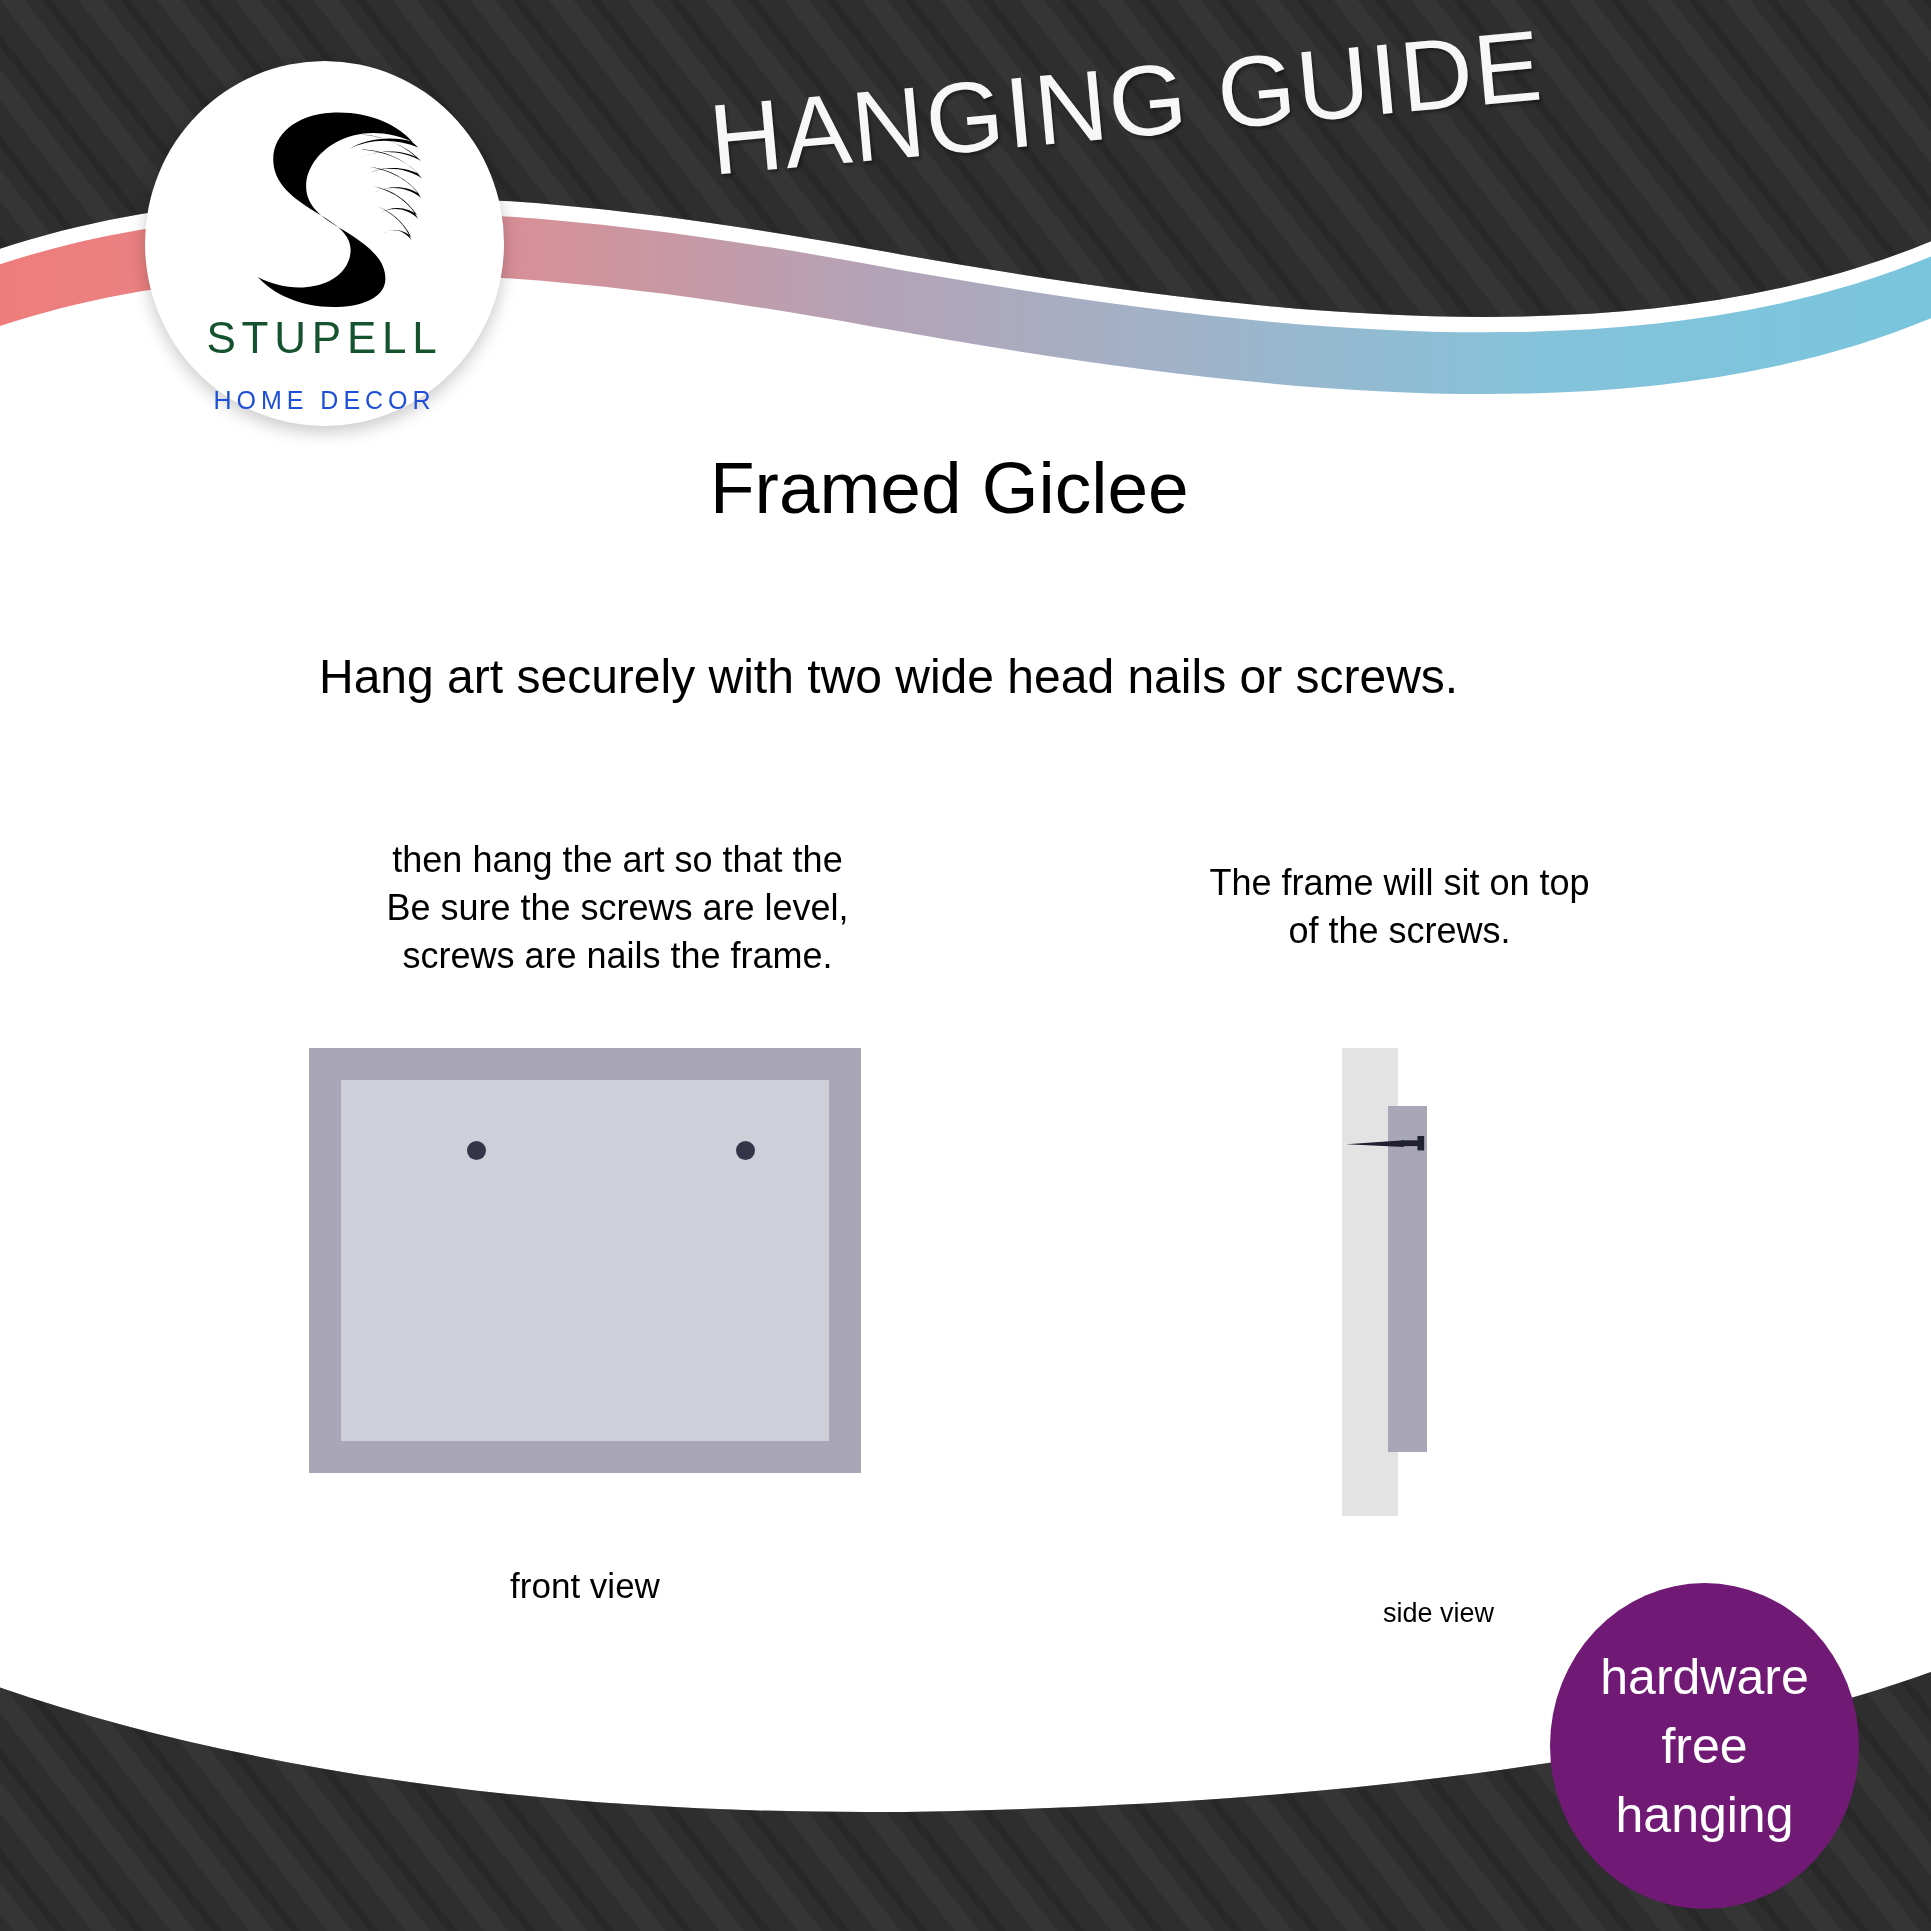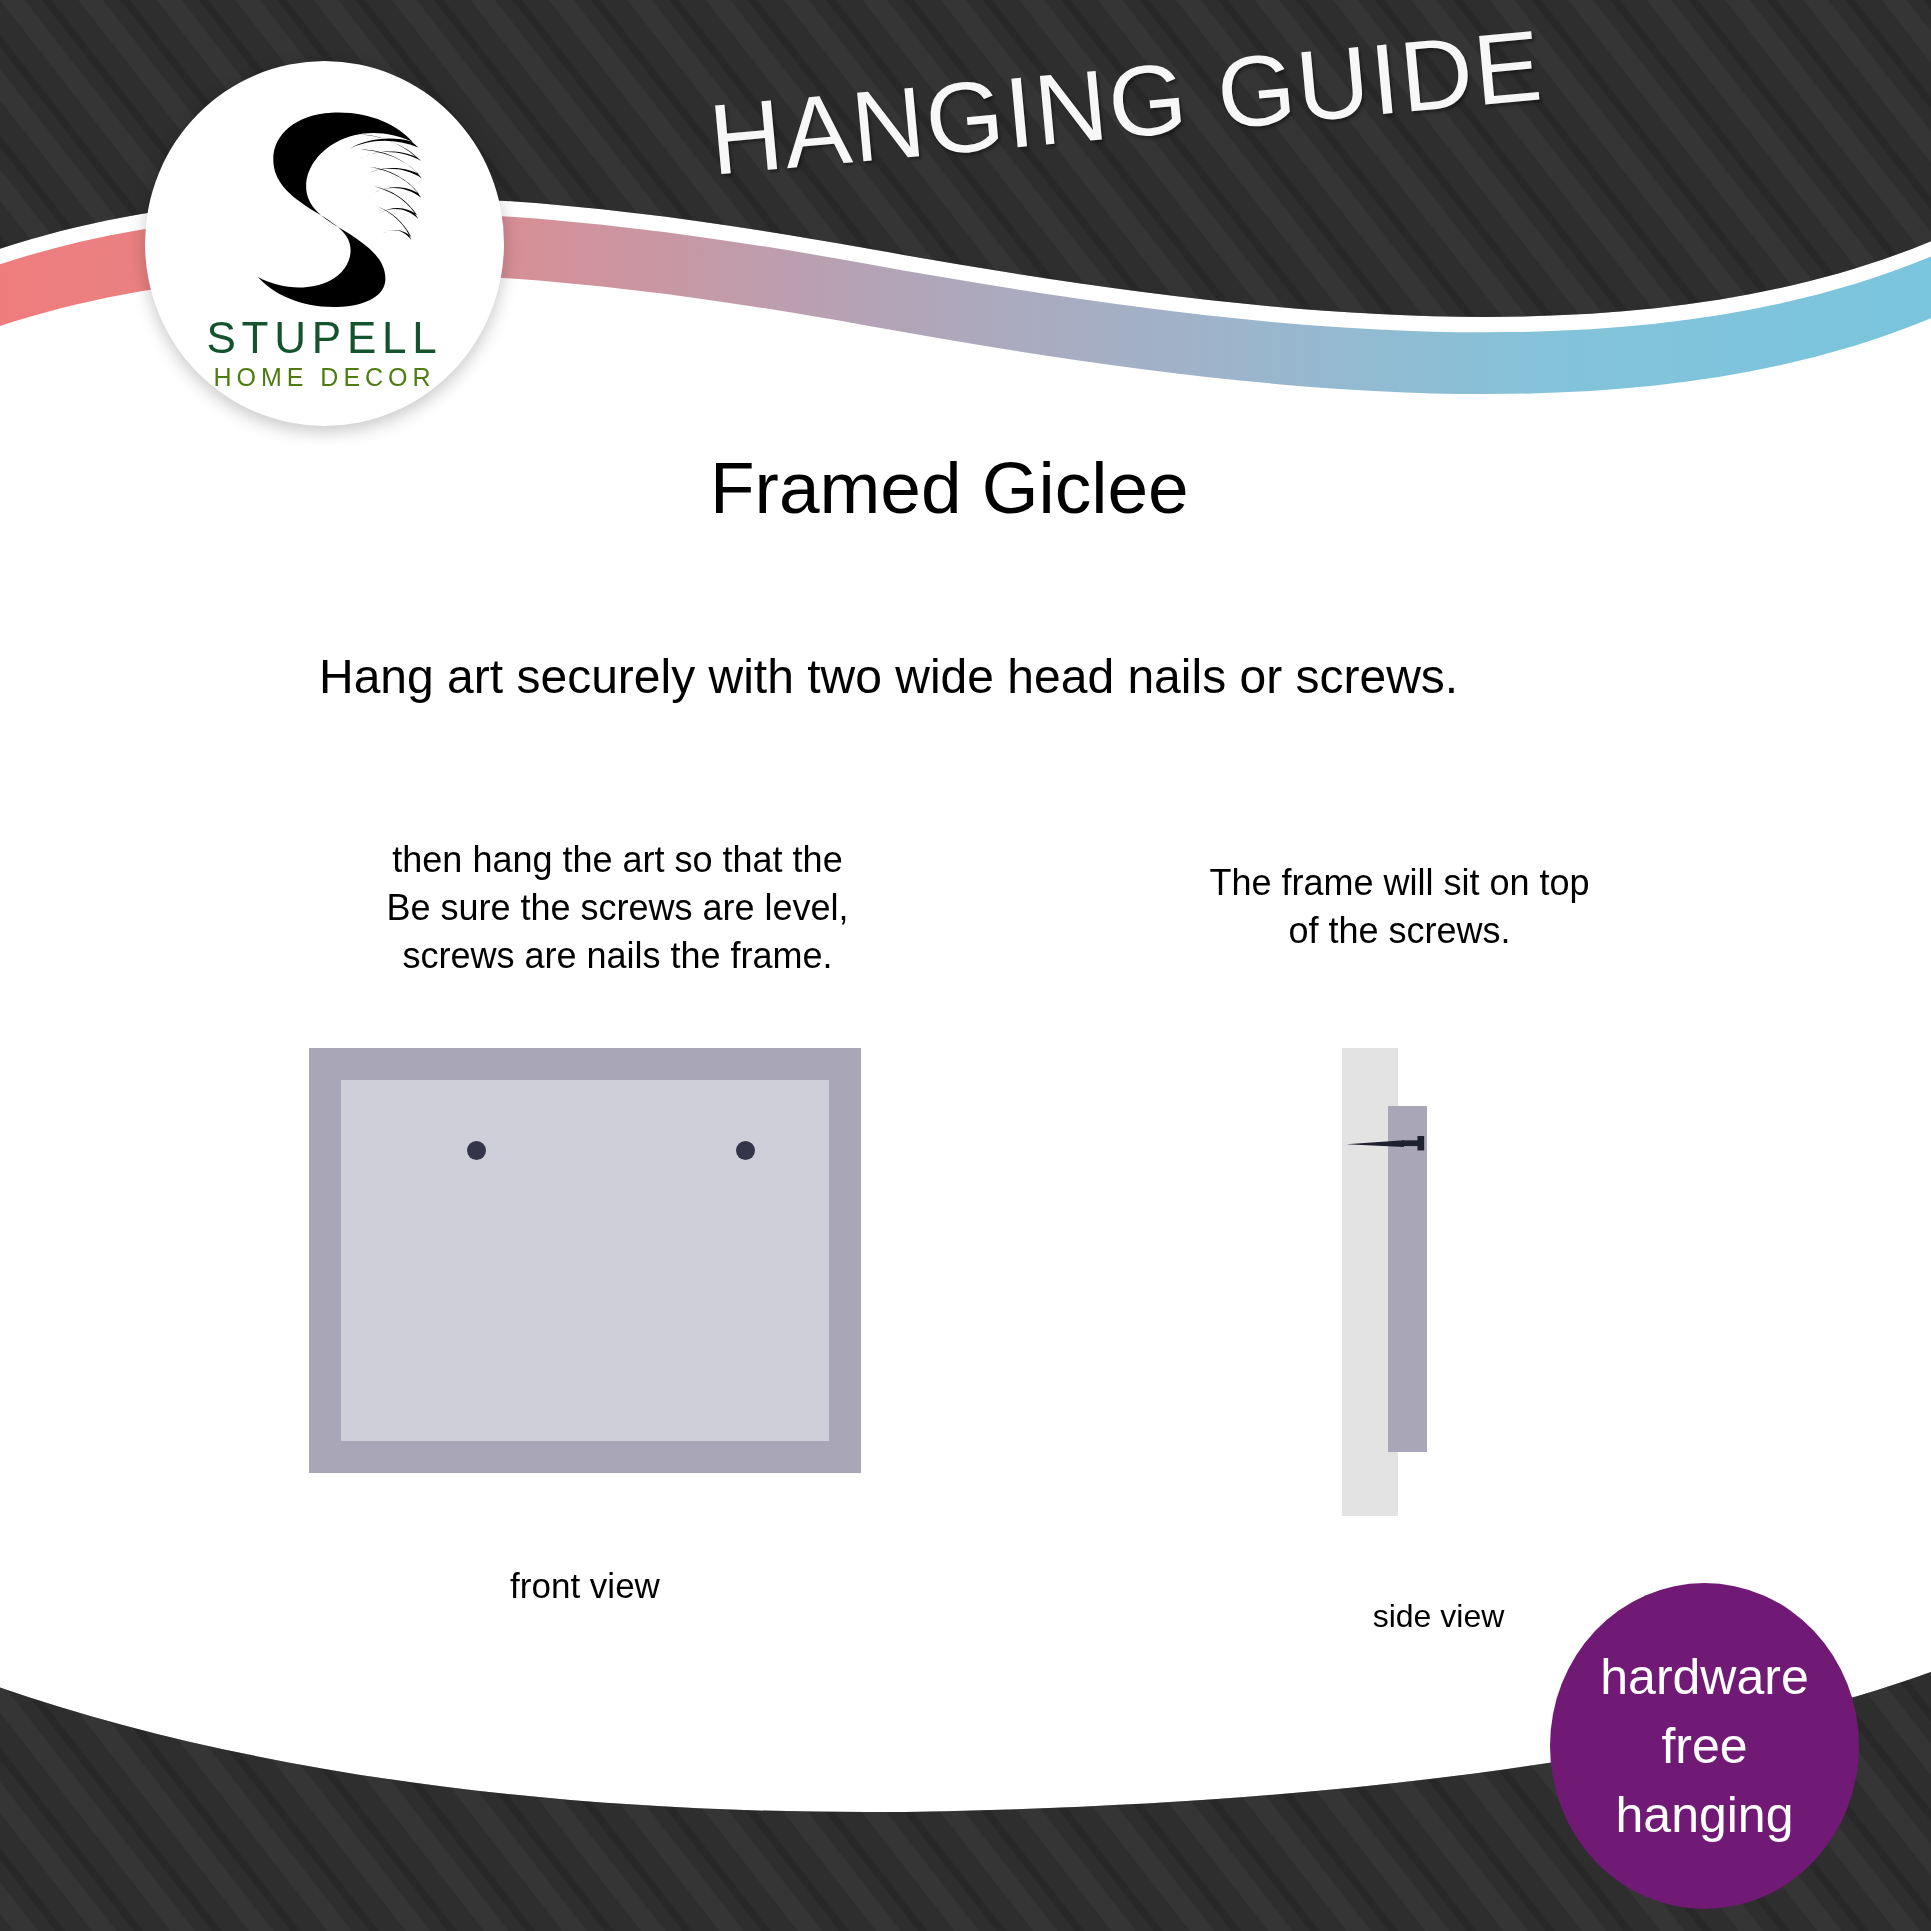--- a/index.html
+++ b/index.html
@@ -56,24 +56,24 @@
     font-size: 44px;
     letter-spacing: 5.8px;
     color: #14532d;
     font-weight: 400;
     line-height: 1;
     margin-top: 8px;
   }
   .logo-sub {
     font-size: 25px;
     letter-spacing: 5px;
-    color: #4d7c0f;
+    color: #1d4ed8;
     font-weight: 400;
     line-height: 1;
-    margin-top: 5px;
+    margin-top: 28px;
   }
 
   
   .guide-title {
     position: absolute;
     left: 710px;
     top: 83px;
     font-size: 100px;
     font-weight: 400;
     letter-spacing: 1.9px;
@@ -192,21 +192,21 @@
     width: 89px;
     height: 15.4px;
   }
 
   .label-side {
     position: absolute;
     left: 1255px;
     top: 1598px;
     width: 367px;
     text-align: center;
-    font-size: 32px;
+    font-size: 27px;
     color: #000;
   }
 
   
   .hw-badge {
     position: absolute;
     left: 1550px;
     top: 1583px;
     width: 309px;
     height: 326px;

